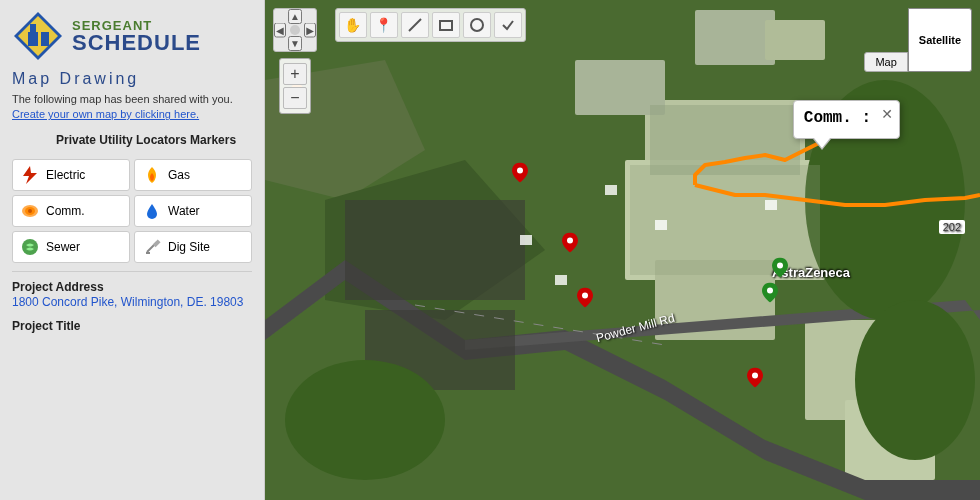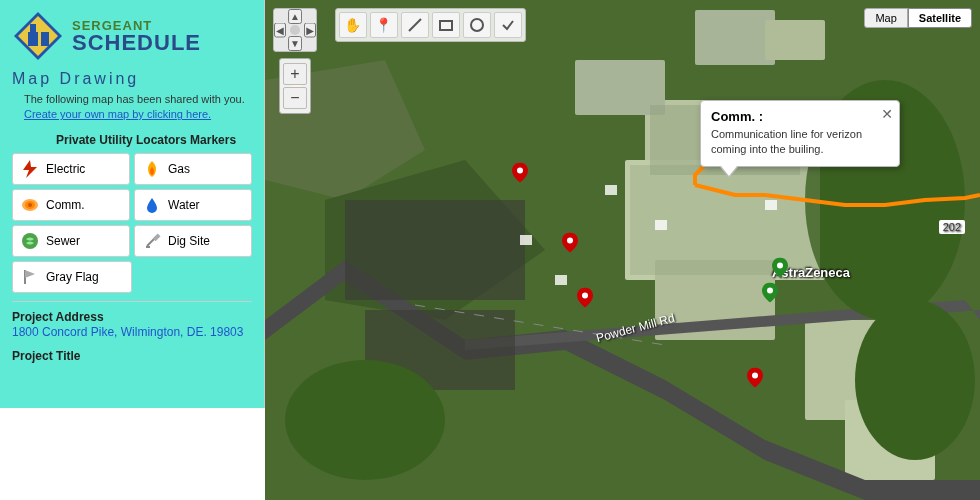--- a/index.html
+++ b/index.html
@@ -2,22 +2,22 @@
 <html><head>
   <meta charset="utf-8">
   <style>
     * { margin: 0; padding: 0; box-sizing: border-box; }
     body { width: 980px; height: 500px; overflow: hidden; font-family: Arial, sans-serif; display: flex; }
 
     
     #left-panel {
       width: 265px;
       min-width: 265px;
-      height: 408px;
-      background: #5eead4;
+      height: 500px;
+      background: #e5e5e5;
       border-right: 1px solid #ccc;
       overflow-y: auto;
       padding: 10px 12px;
     }
 
     .logo-area {
       display: flex;
       align-items: center;
       margin-bottom: 8px;
     }
@@ -48,31 +48,30 @@
       font-size: 16px;
       color: #2b4a8a;
       letter-spacing: 3px;
       margin-bottom: 4px;
     }
     .map-drawing-desc {
       font-size: 11px;
       color: #333;
       line-height: 1.4;
       margin-bottom: 2px;
-      margin-left: 12px;
     }
     .map-drawing-desc a {
       color: #2255cc;
     }
 
     .section-title {
       font-size: 12px;
       font-weight: bold;
       color: #222;
-      margin: 10px 0 6px 0;
+      margin: 10px 0 12px 0;
       padding-left: 44px;
     }
 
     .markers-grid {
       display: grid;
       grid-template-columns: 1fr 1fr;
       gap: 4px;
       margin-bottom: 4px;
     }
     .marker-btn {
@@ -253,41 +252,42 @@
       font-size: 11px;
       border: 1px solid #aaa;
       cursor: pointer;
       background: #f0f0f0;
     }
     .toggle-btn.active {
       background: #fff;
       font-weight: bold;
       border-color: #888;
     }
-    .toggle-btn:first-child { border-radius: 3px 0 0 3px; }
+    .toggle-btn:first-child { border-radius: 3px 0 0 3px; margin-top: 44px; }
     .toggle-btn:last-child  { border-radius: 0 3px 3px 0; }
 
     
     .info-popup {
       position: absolute;
       top: 100px;
       right: 80px;
       background: #fff;
       border: 1px solid #bbb;
       border-radius: 4px;
       padding: 8px 28px 8px 10px;
       font-size: 12px;
       max-width: 200px;
       z-index: 20;
       box-shadow: 2px 2px 6px rgba(0,0,0,0.3);
     }
     .info-popup-title {
       font-weight: bold;
-      font-size: 13px;
+      font-size: 16px;
       margin-bottom: 3px;
+      font-family: Liberation Mono, monospace;
     }
     .info-popup-close {
       position: absolute;
       top: 5px;
       right: 6px;
       cursor: pointer;
       font-size: 14px;
       color: #666;
       background: none;
       border: none;
@@ -445,31 +445,20 @@
         <svg width="20" height="20" viewBox="0 0 20 20">
           <line x1="5" y1="15" x2="15" y2="5" stroke="#888" stroke-width="2"></line>
           <rect x="13" y="3" width="4" height="7" fill="#aaa" transform="rotate(45,15,6)"></rect>
           <line x1="4" y1="16" x2="8" y2="16" stroke="#888" stroke-width="2"></line>
         </svg>
       </span>
       <span>Dig Site</span>
     </button>
   </div>
 
-  <div class="gray-flag-row">
-    <button class="gray-flag-btn">
-      <span class="marker-icon">
-        <svg width="20" height="20" viewBox="0 0 20 20">
-          <line x1="5" y1="3" x2="5" y2="17" stroke="#888" stroke-width="2"></line>
-          <polygon points="5,3 15,7 5,11" fill="#aaa"></polygon>
-        </svg>
-      </span>
-      <span>Gray Flag</span>
-    </button>
-  </div>
 
   <hr class="divider">
 
   <div class="info-section">
     <div class="info-label">Project Address</div>
     <div class="info-value">1800 Concord Pike, Wilmington, DE. 19803</div>
   </div>
 
   <div class="info-section">
     <div class="info-label">Project Title</div>
@@ -620,16 +609,15 @@
       <circle cx="12" cy="8" r="6" fill="#ff8800"></circle>
       <ellipse cx="12" cy="28" rx="8" ry="12" fill="#ff8800"></ellipse>
     </svg>
   </div>
 
   <div class="info-popup">
     <div class="popup-tail-border"></div>
     <div class="popup-tail"></div>
     <button class="info-popup-close">✕</button>
     <div class="info-popup-title">Comm. :</div>
-    <div style="font-size:11px; color:#333; line-height:1.4;">Communication line for verizon coming into the builing.</div>
   </div>
 
 </div>
 
 </body></html>

